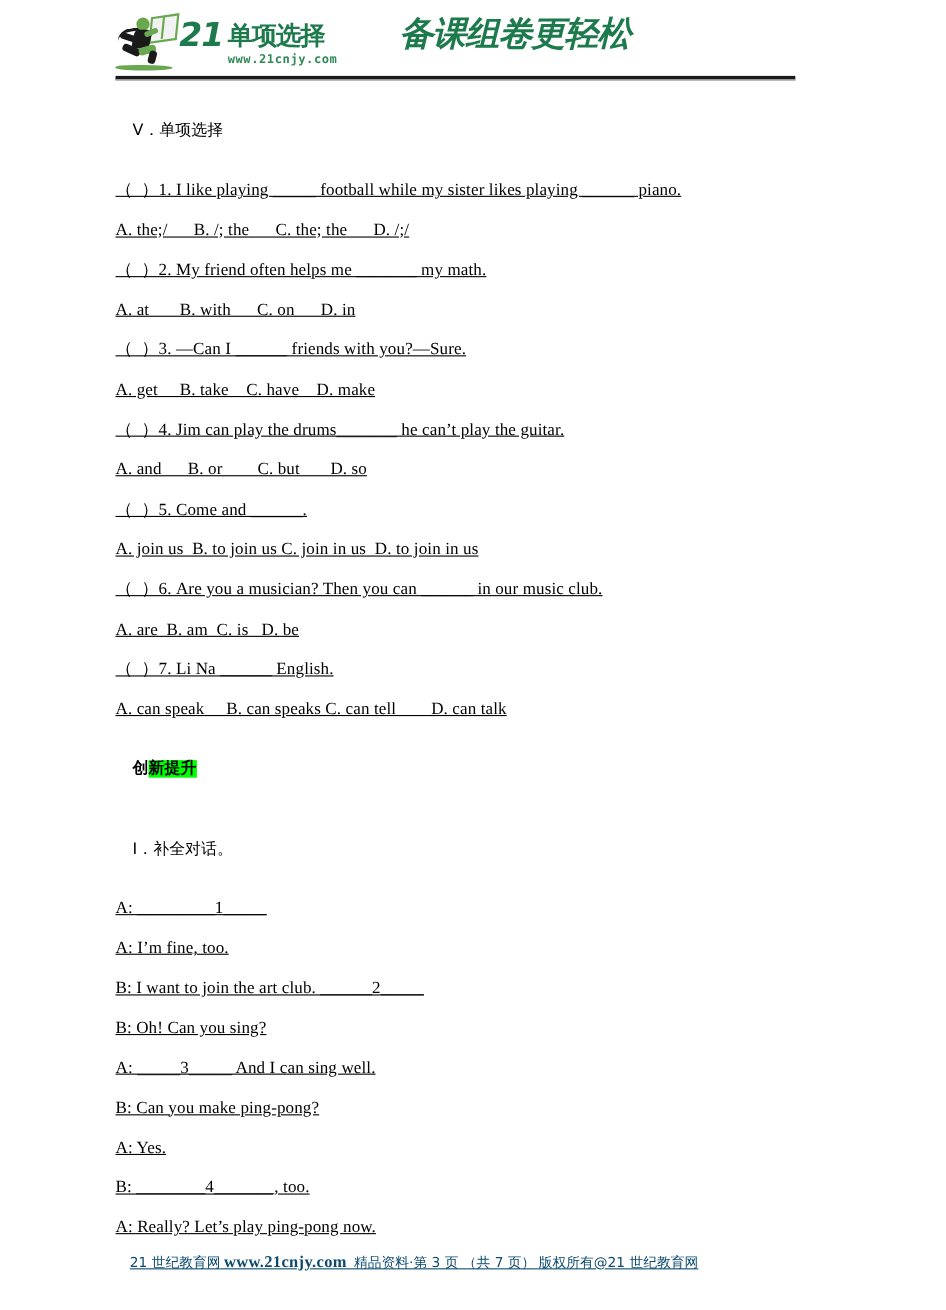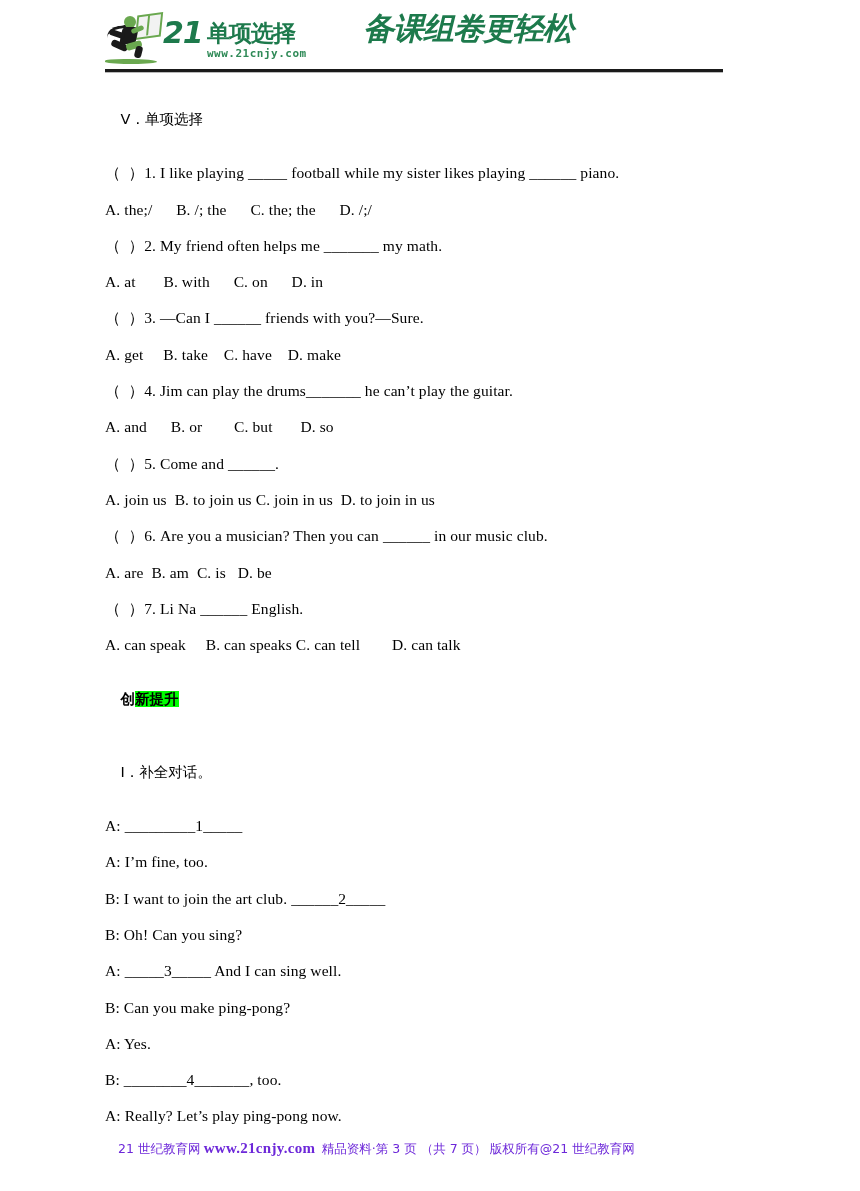--- a/index.html
+++ b/index.html
@@ -71,21 +71,21 @@
     font-family: "DejaVu Sans Mono", monospace;
     font-weight: bold;
     font-size: 11px;
     line-height: 12px;
     color: #2f8a57;
     letter-spacing: 0.5px;
   }
   .slogan {
     flex: 0 0 auto;
     margin-left: 8px;
-    font-family: Liberation Mono, monospace;
+    font-family: Liberation Serif, serif;
     font-weight: bold;
     font-style: italic;
     font-size: 31px;
     line-height: 34px;
     color: #1d7a4c;
     letter-spacing: -1px;
     padding-bottom: 2px;
   }
   .header-rule {
     position: absolute;
@@ -190,20 +190,21 @@
     left: 105px;
     top: 92px;
     width: 660px;
   }
   .line {
     font-size: 15.5px;
     line-height: 18px;
     margin: 0 0 18.3px 0;
     white-space: pre;
     letter-spacing: 0.1px;
+    text-decoration: underline;
   }
   .sec-head {
     font-size: 15.5px;
     line-height: 18px;
     margin: 0 0 18.3px 0;
     white-space: pre;
   }
   .cn {
     font-family: "DejaVu Sans", "Liberation Sans", sans-serif;
     font-size: 14.5px;
@@ -219,21 +220,22 @@
 
   
   .footer {
     position: absolute;
     left: 118px;
     top: 1140px;
     width: 680px;
     font-size: 13px;
     line-height: 16px;
     white-space: pre;
-    color: #6d28d9;
+    color: #0c4a6e;
+    text-decoration: underline;
   }
   .footer .f-cn {
     font-family: "DejaVu Sans", "Liberation Sans", sans-serif;
     font-size: 12.5px;
   }
   .footer .f-url {
     font-family: "Liberation Serif", serif;
     font-weight: bold;
     font-size: 15px;
     letter-spacing: 0.3px;

